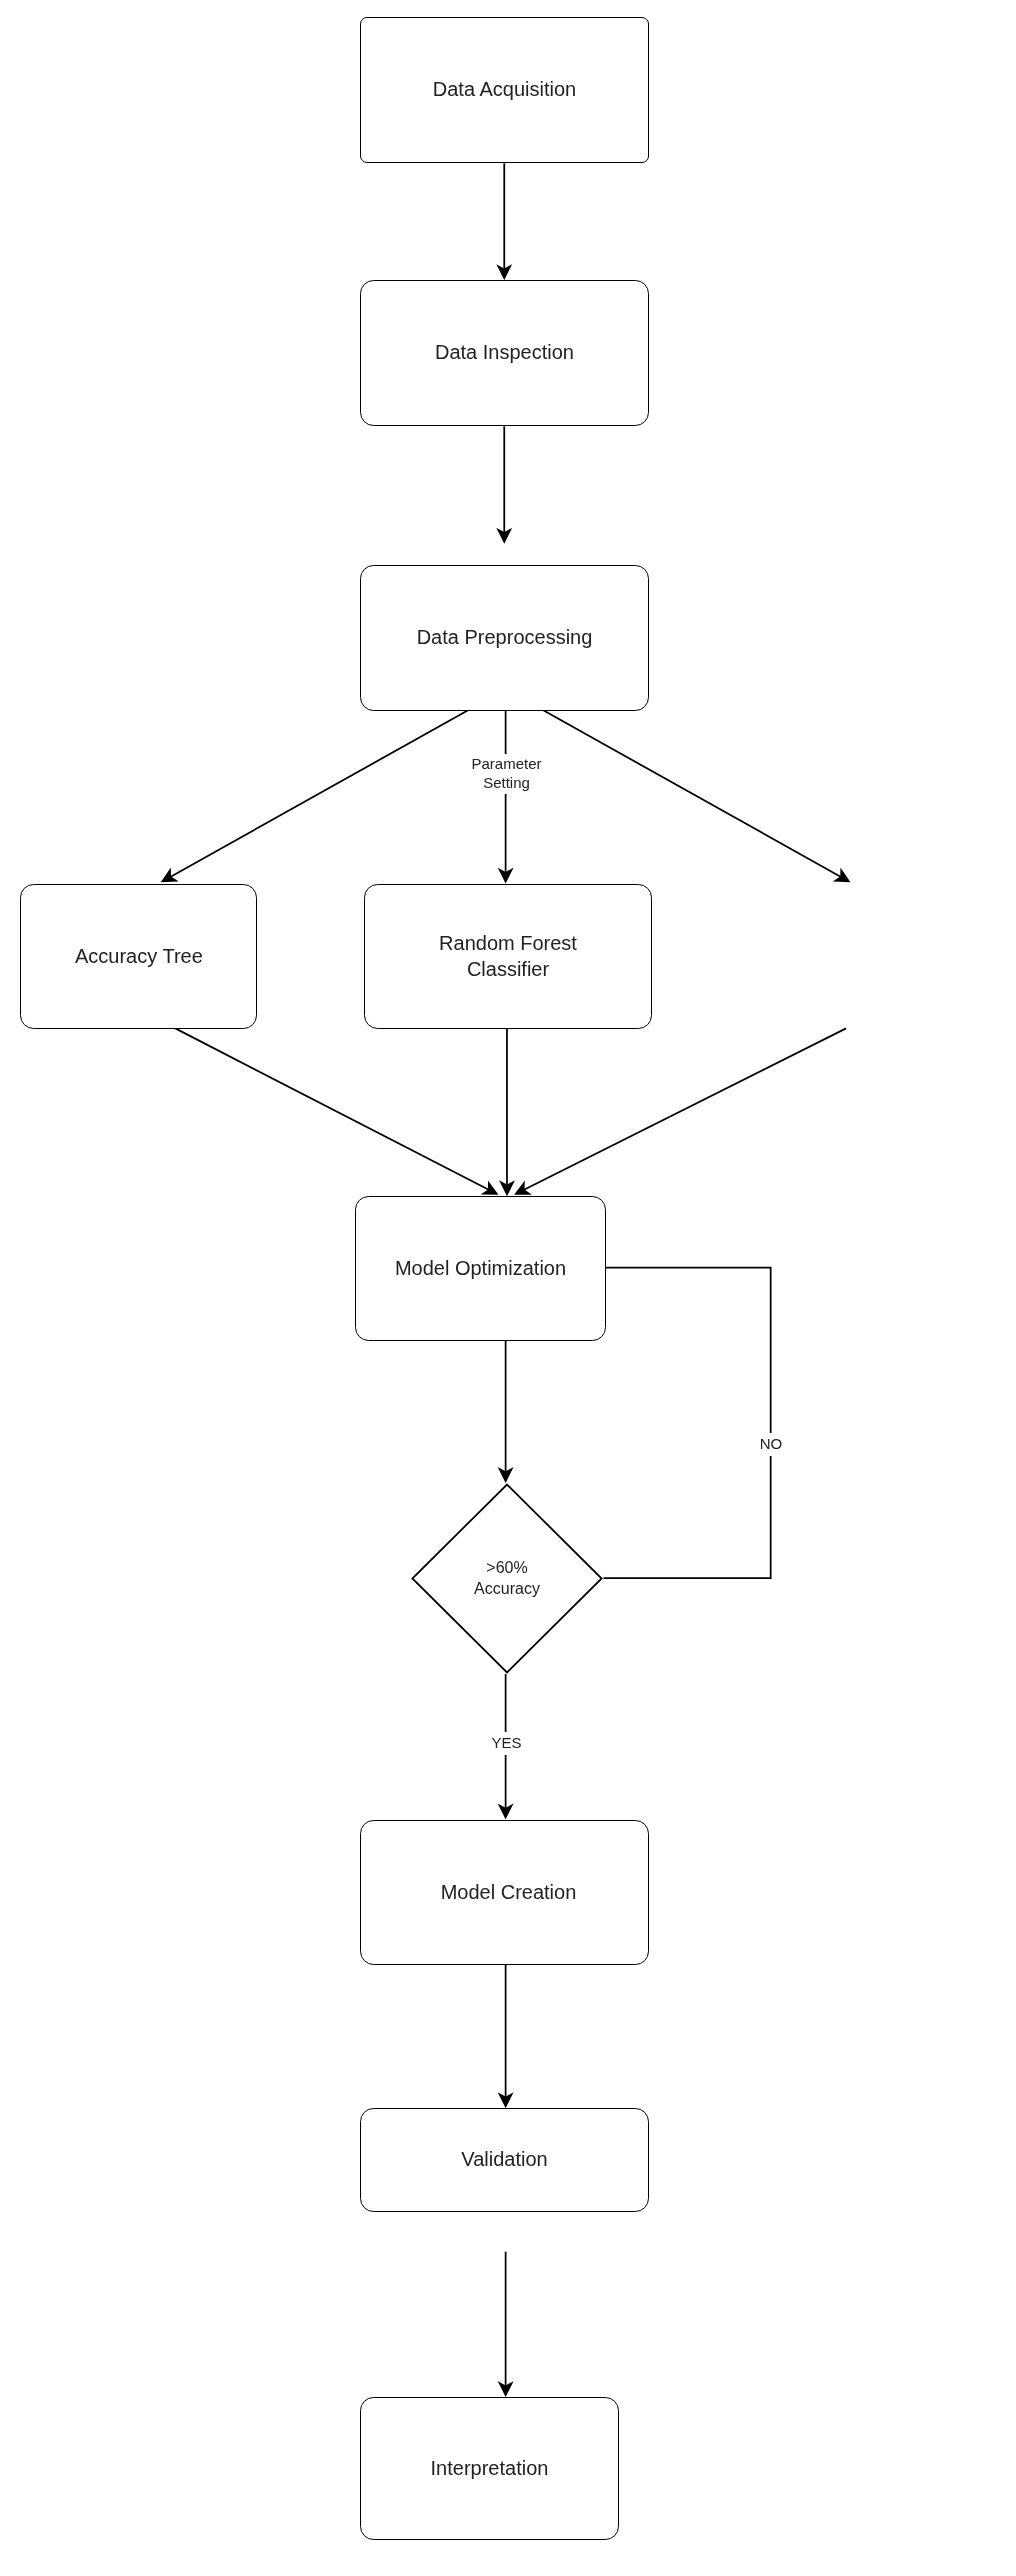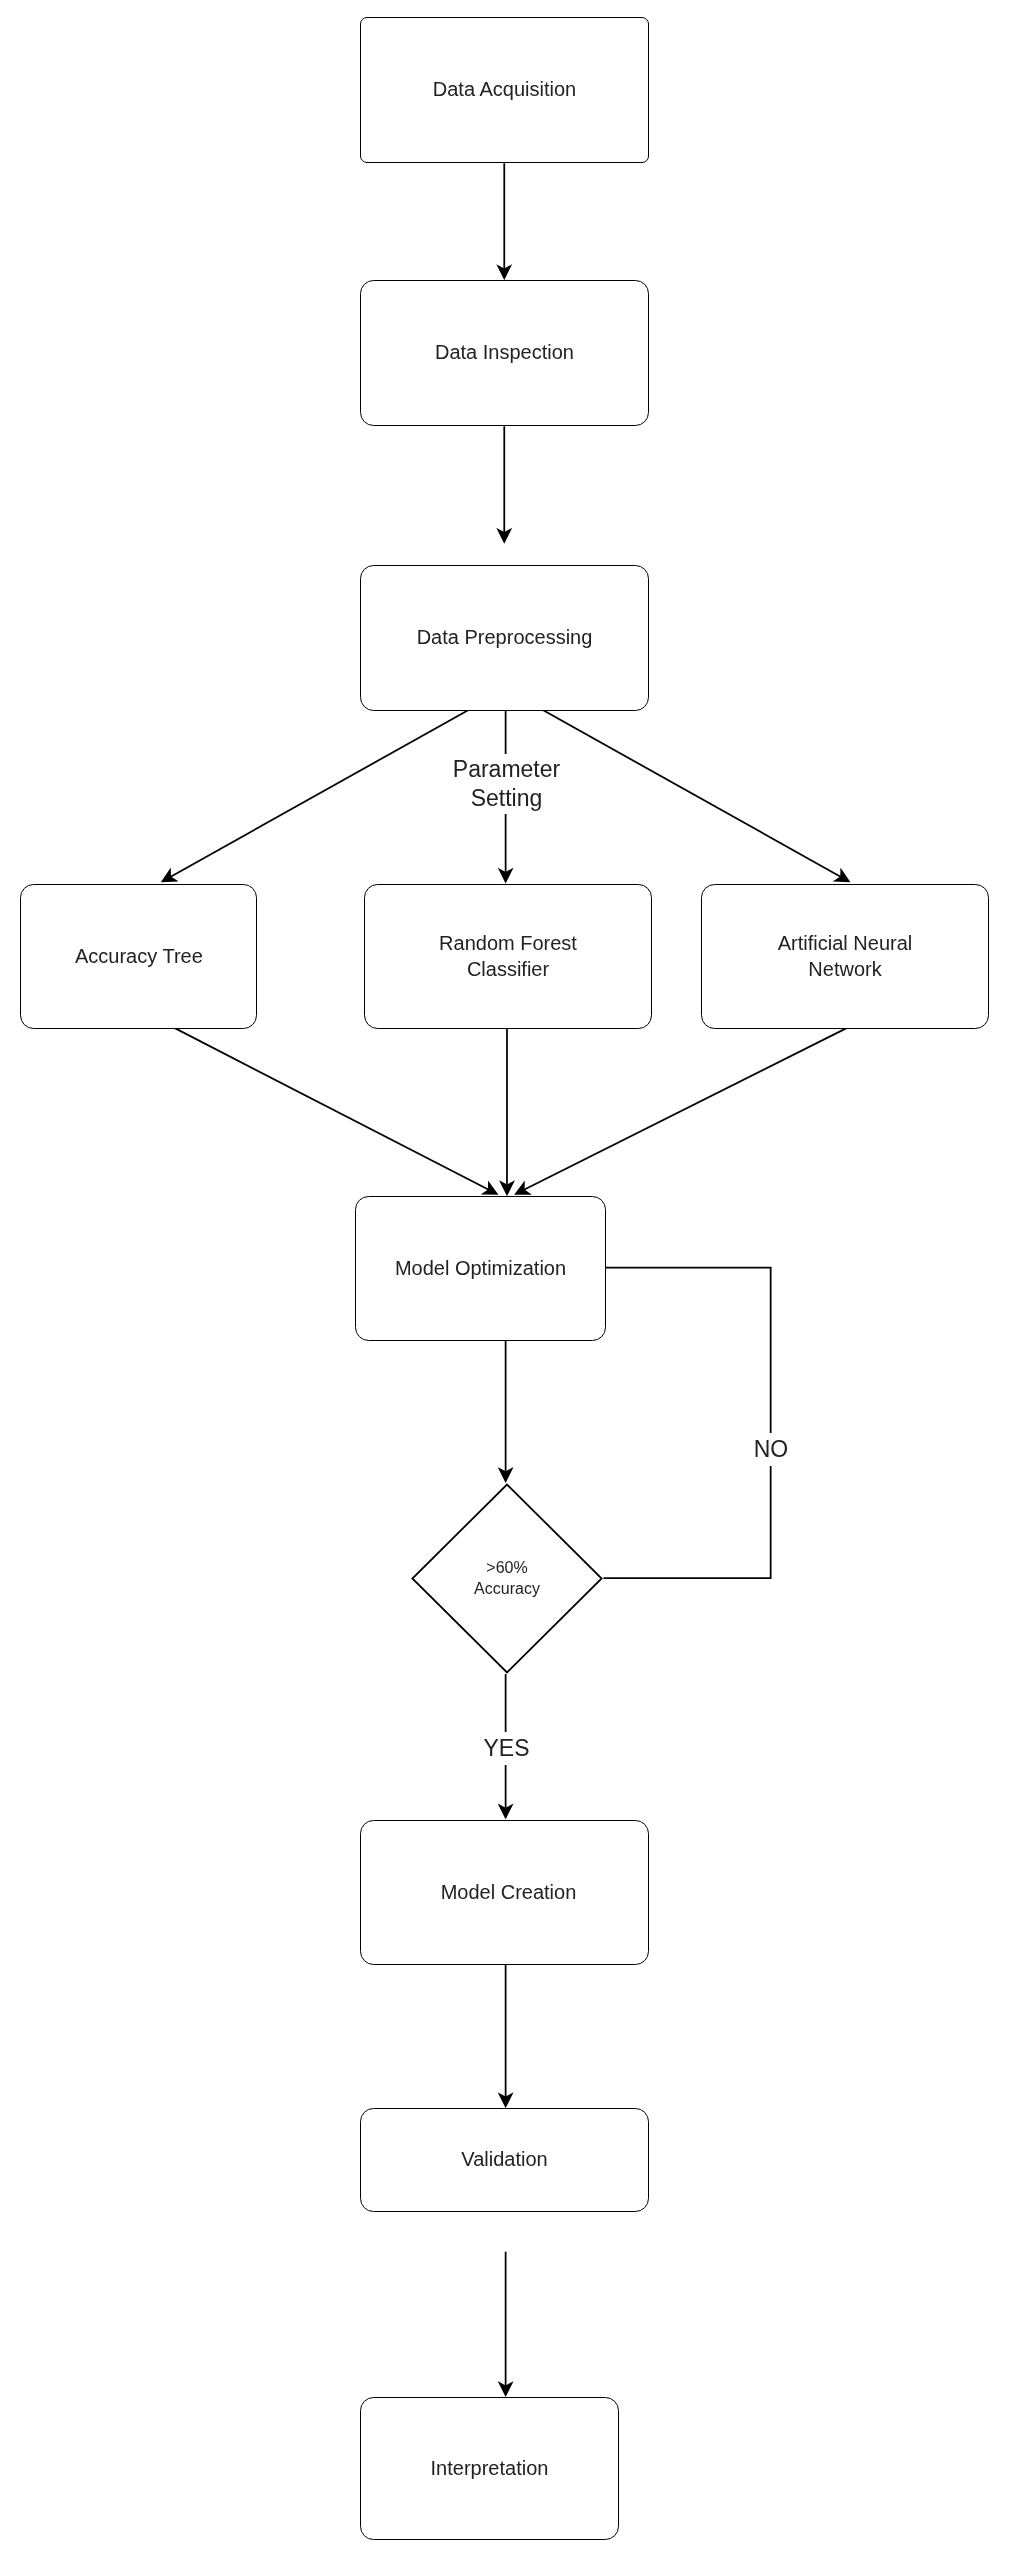--- a/index.html
+++ b/index.html
@@ -63,21 +63,21 @@
     text-align: center;
     color: #222222;
     font-size: 16px;
     line-height: 1.28;
     white-space: pre-line;
     font-family: "Liberation Sans", sans-serif;
   }
   .edge-label {
     position: absolute;
     color: #222222;
-    font-size: 23px;
+    font-size: 15px;
     line-height: 1.25;
     text-align: center;
     background: #ffffff;
     white-space: pre-line;
     z-index: 3;
     font-family: "Liberation Sans", sans-serif;
   }
 </style>
 </head>
 <body>
@@ -134,24 +134,20 @@
 
   <div class="node" style="left:20.4px; top:884px; width:237px; height:145px;">
     <span class="node-label">Accuracy Tree</span>
   </div>
 
   <div class="node" style="left:364px; top:884px; width:288px; height:145px;">
     <span class="node-label">Random Forest
 Classifier</span>
   </div>
 
-  <div class="node" style="left:701px; top:884px; width:288px; height:145px;">
-    <span class="node-label">Artificial Neural
-Network</span>
-  </div>
 
   <div class="node" style="left:355px; top:1196px; width:251px; height:145px;">
     <span class="node-label">Model Optimization</span>
   </div>
 
   <div class="decision" style="left:411px; top:1483px; width:192px; height:191px;">
     <svg width="192" height="191" viewBox="0 0 283 281">
       <polygon points="141.5,2 281,140.5 141.5,279 2,140.5" fill="#ffffff" stroke="#000000" stroke-width="2.6"></polygon>
     </svg>
     <span class="dec-label">&gt;60%

